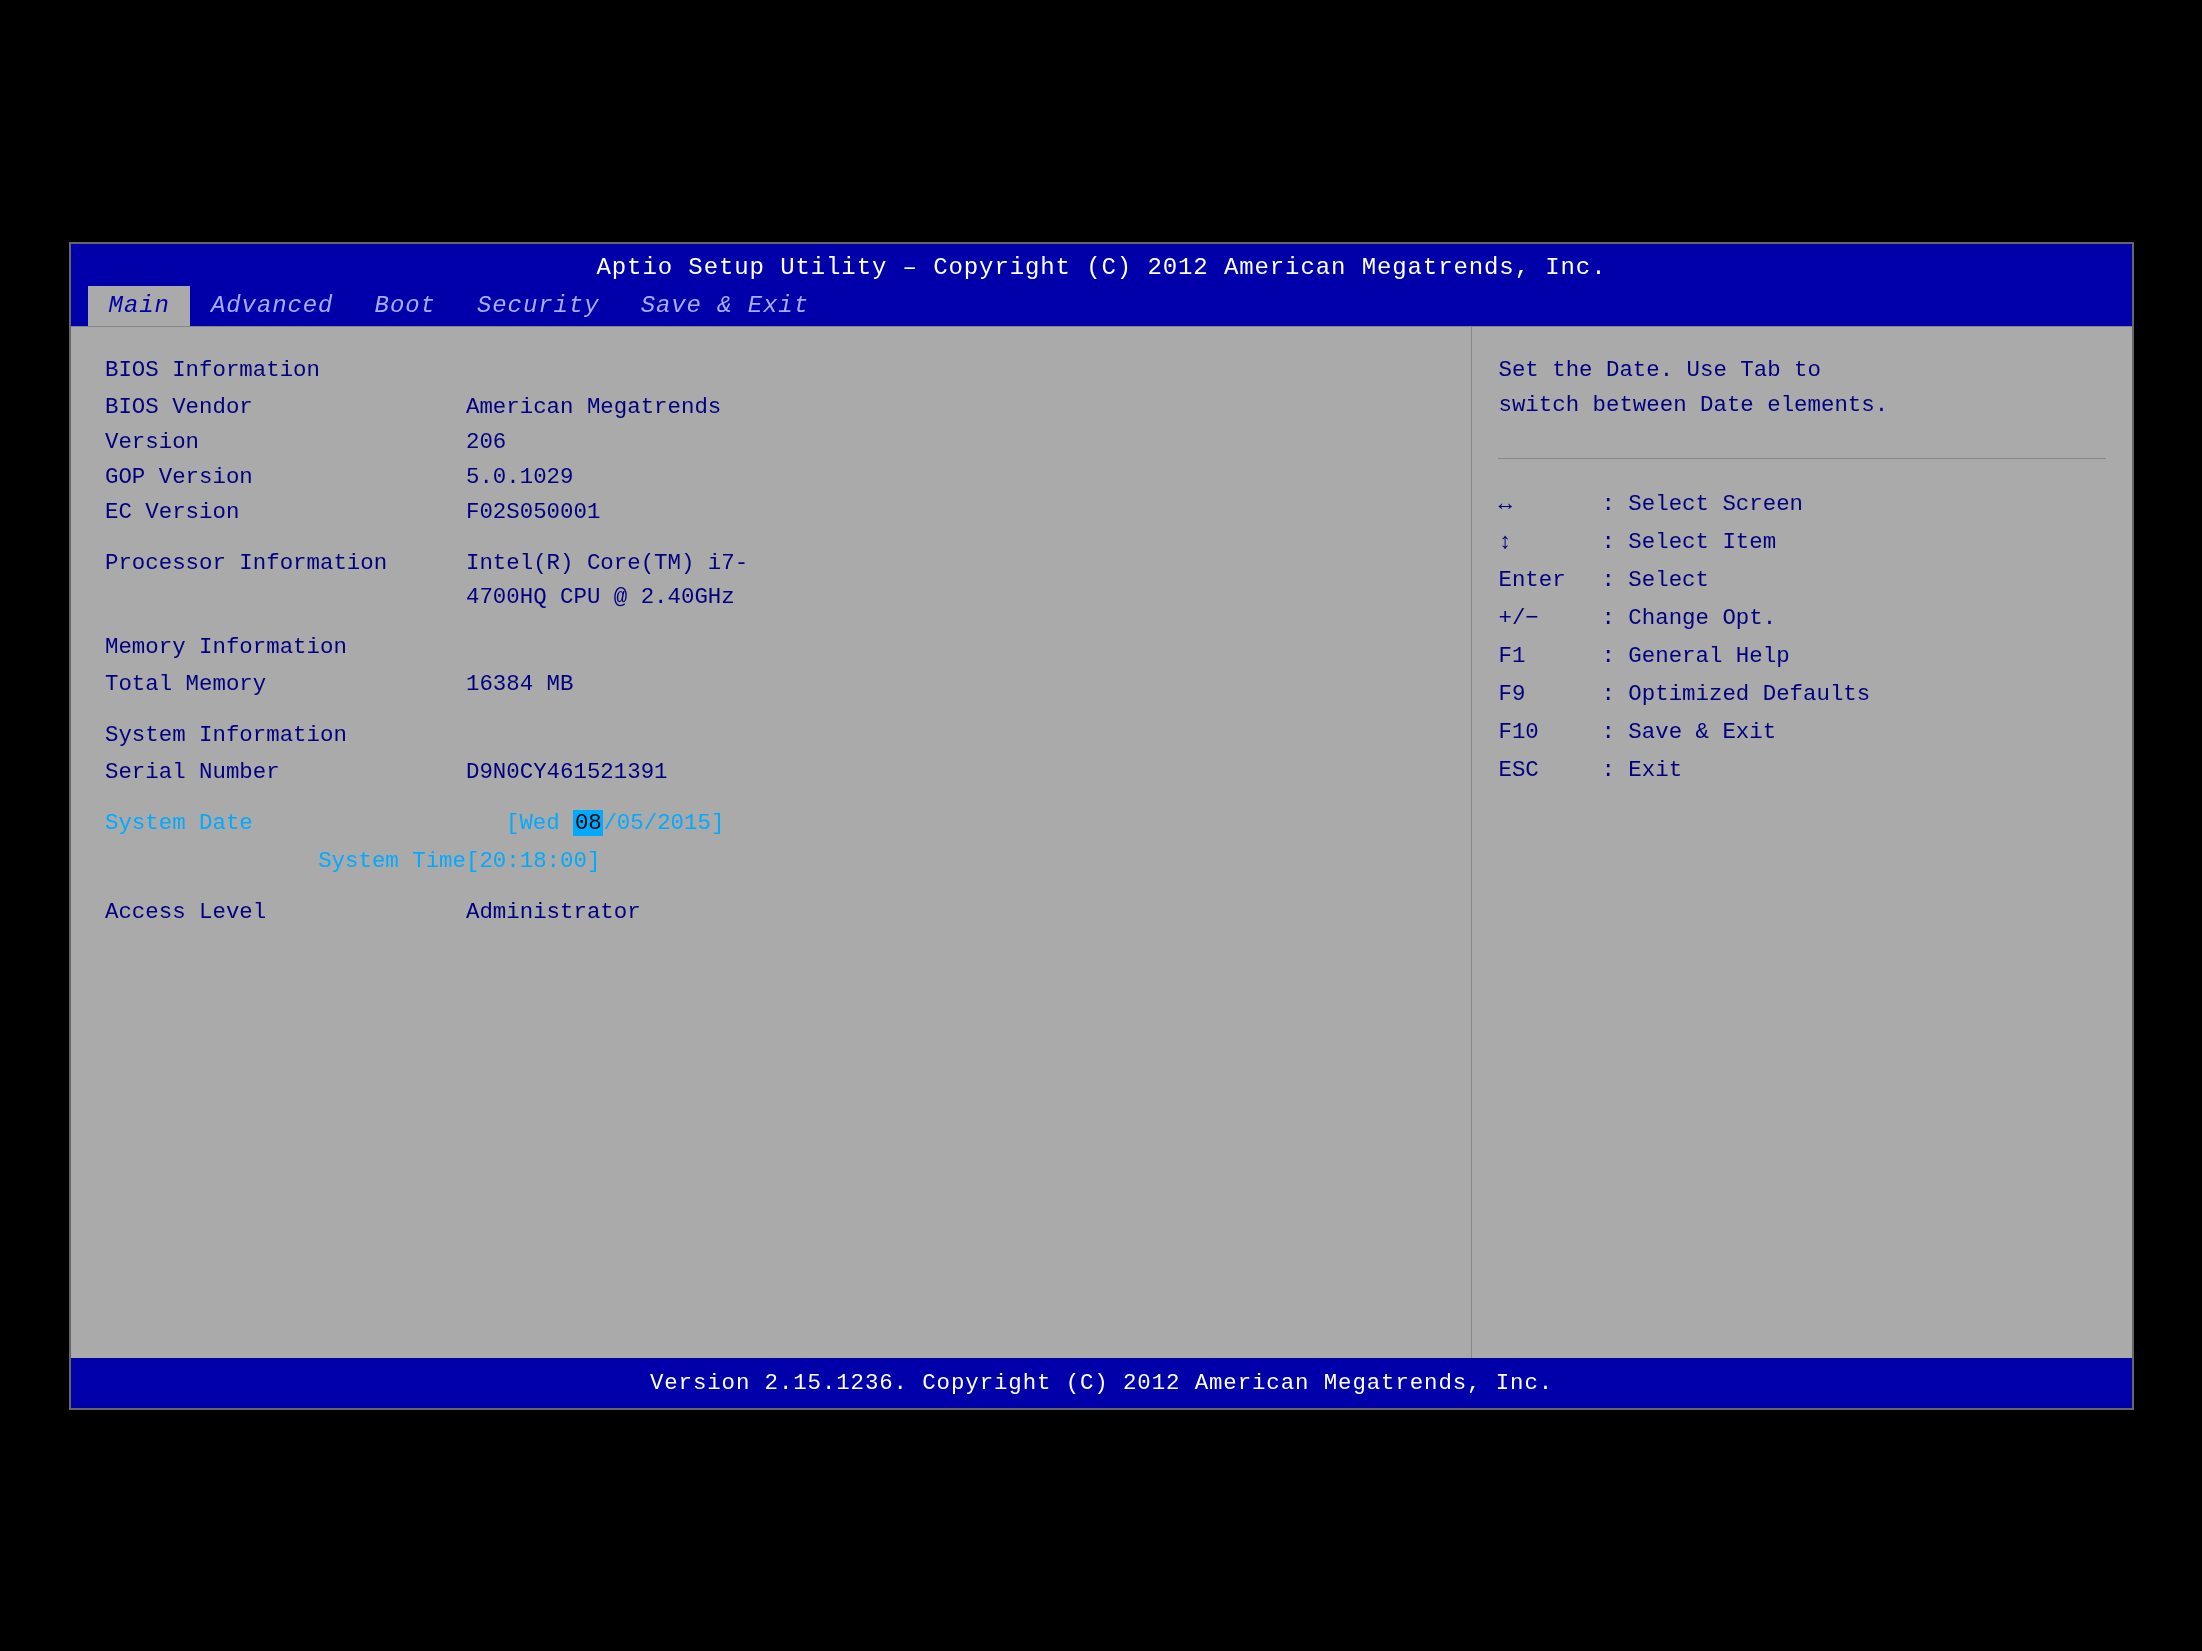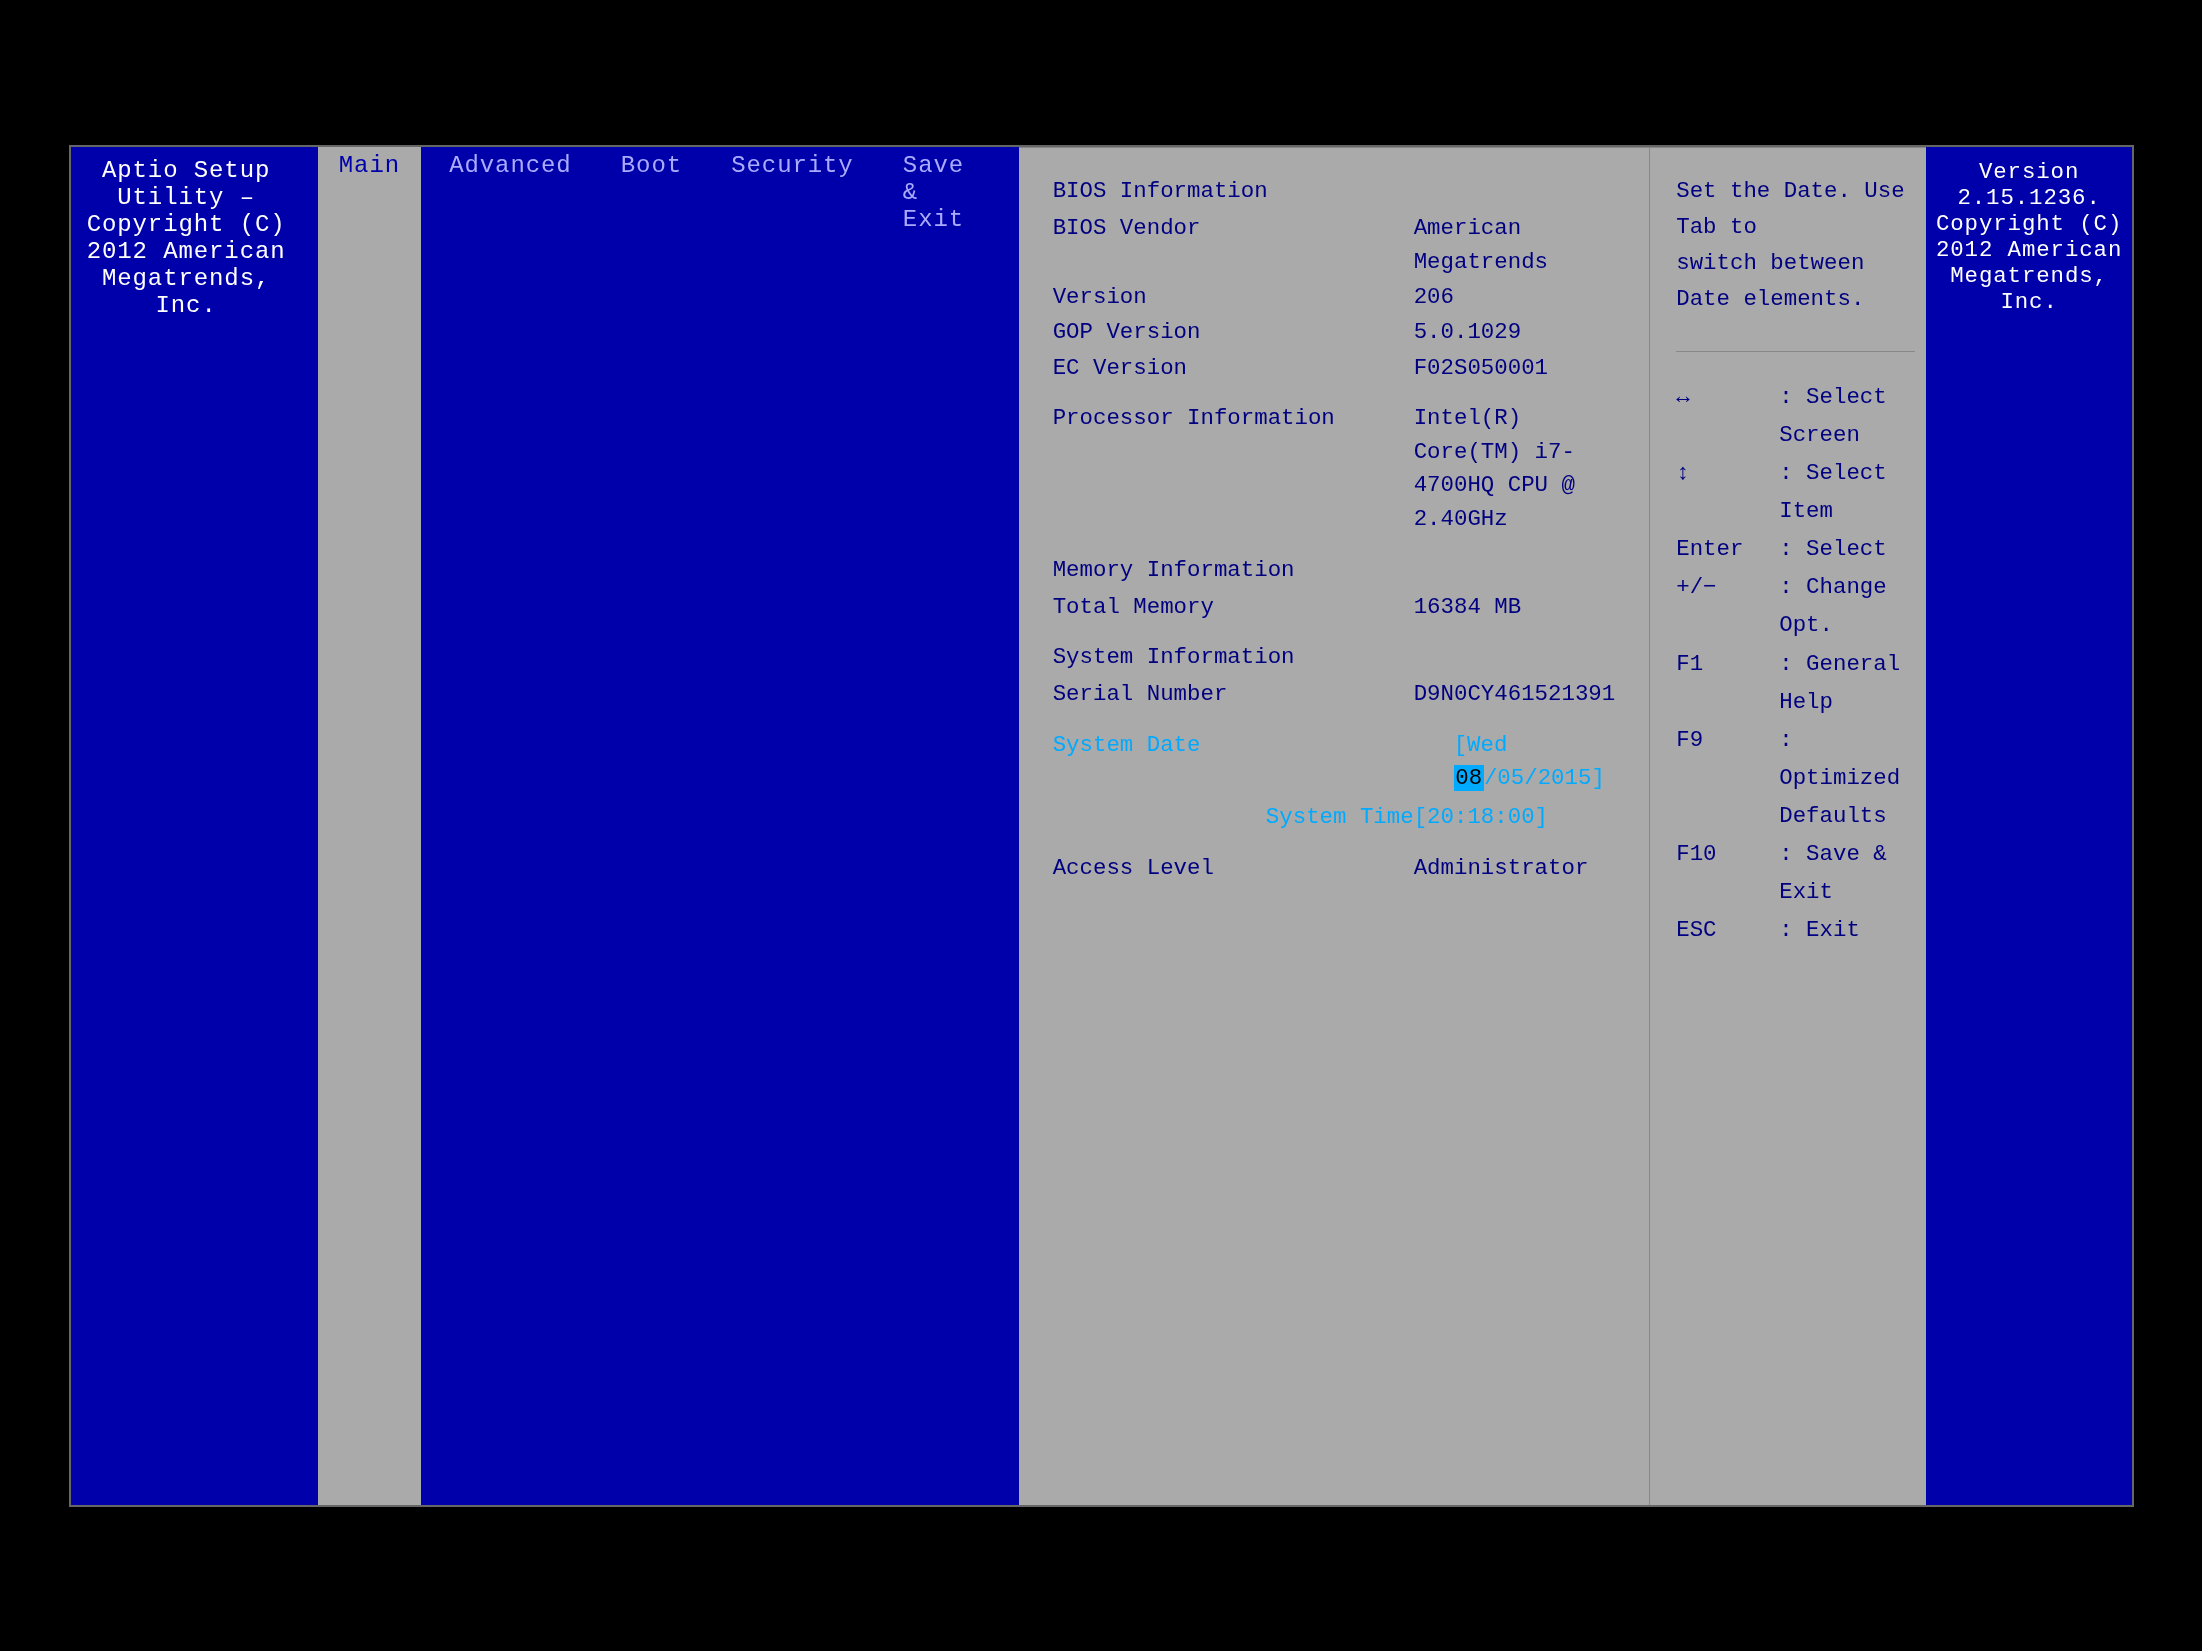--- a/index.html
+++ b/index.html
@@ -13,45 +13,47 @@
       width: 2203px;
       height: 1652px;
       display: flex;
       align-items: center;
       justify-content: center;
       font-family: 'Courier New', Courier, monospace;
     }
 
     .bios-screen {
       width: 2065px;
-      height: 1362px;
+      height: 1168px;
       background: #f0abfc;
       border: 2.6px solid #666;
       display: flex;
+      flex-direction: column;
       position: relative;
     }
 
     
     .title-bar {
       background: #0000aa;
       color: #ffffff;
       text-align: center;
       padding: 10.3px 0 5.2px 0;
       font-size: 24px;
       font-weight: normal;
       letter-spacing: 0.9px;
     }
 
     
     .nav-bar {
       background: #0000aa;
       display: flex;
       flex-direction: row;
       padding: 0 34px 0 17px;
-      gap: 8px;
+      gap: 0;
+      font-style: italic;
     }
 
     .nav-tab {
       color: #aaaaff;
       font-size: 24px;
       padding: 5.2px 20.6px 6.9px 20.6px;
       cursor: pointer;
       letter-spacing: 0.9px;
     }
 

